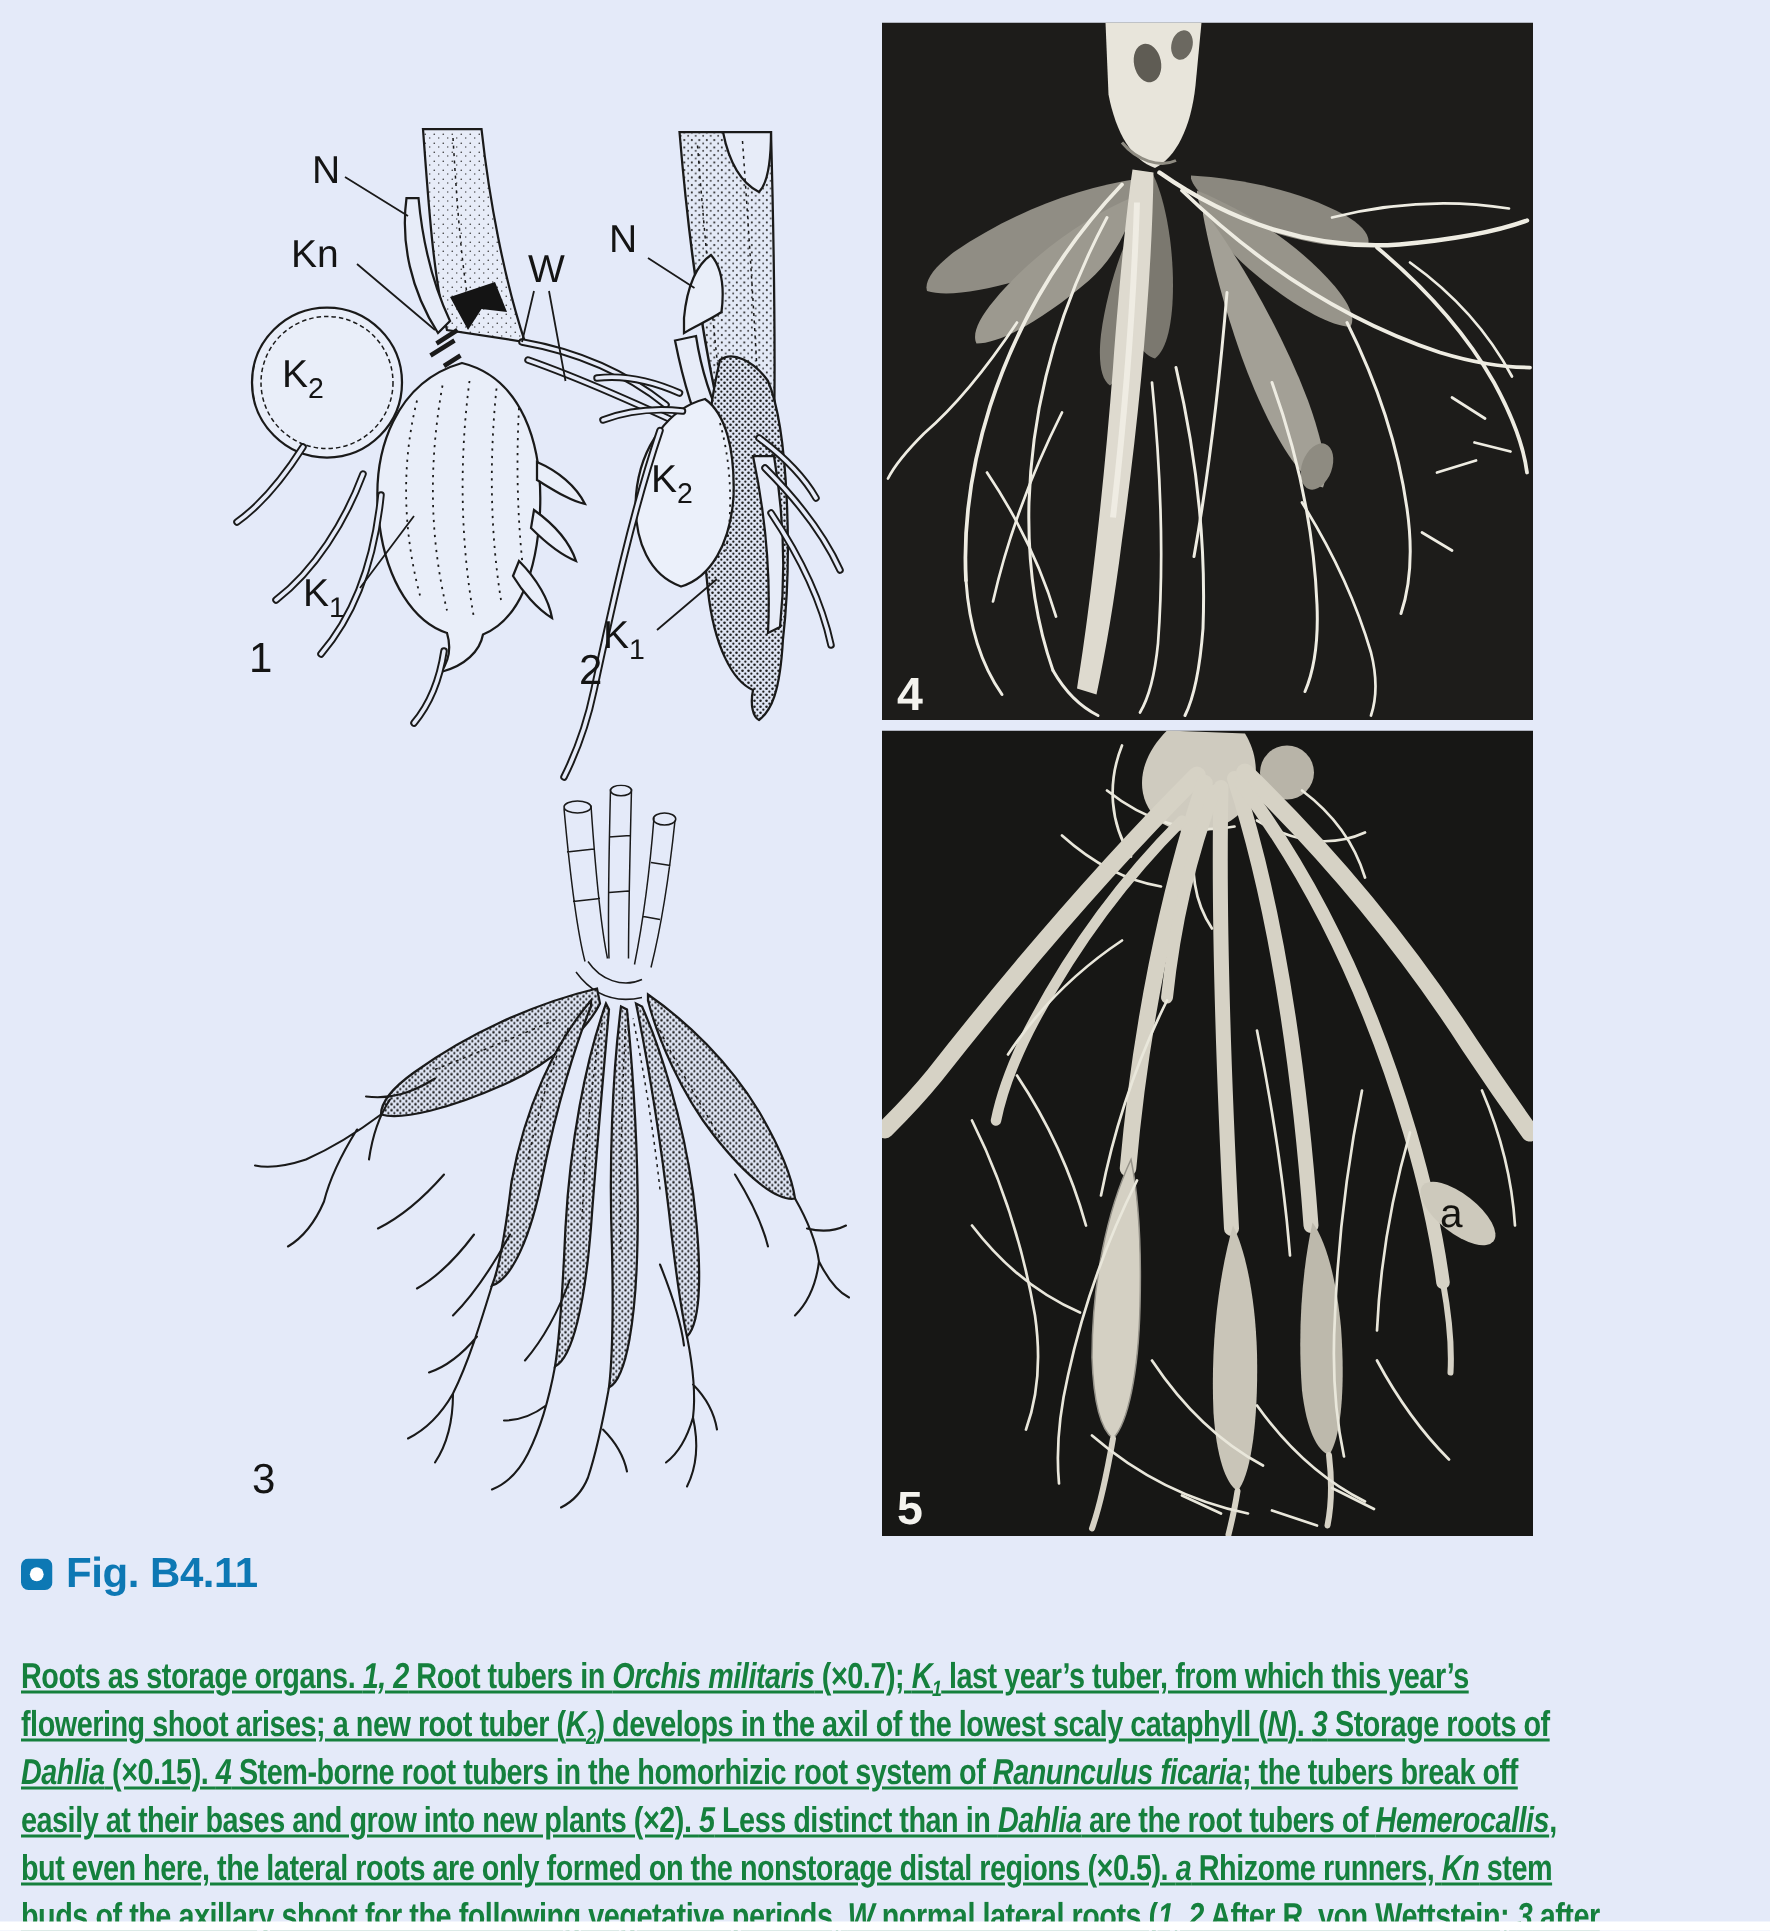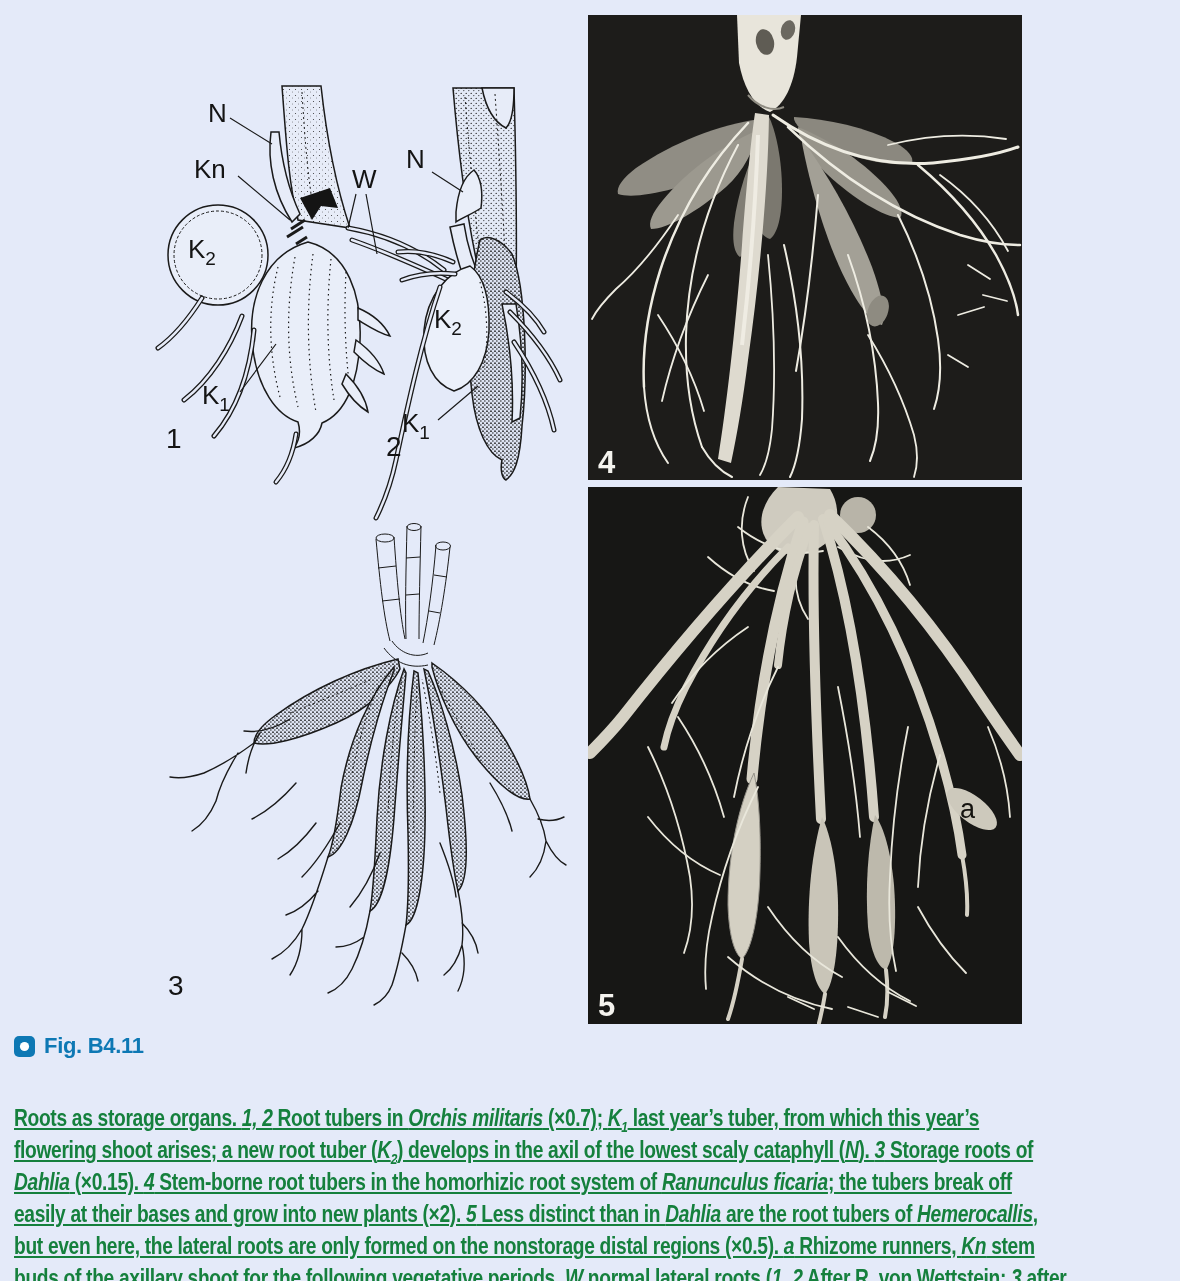--- a/index.html
+++ b/index.html
@@ -20,21 +20,21 @@
   .wr{stroke:#eeece2;fill:none;stroke-linecap:round;}
   .tk{stroke:#d6d2c5;fill:none;stroke-linecap:round;}
   .fr{stroke:#e9e7db;stroke-width:1.8;fill:none;stroke-linecap:round;}
   
   .lbl{font-family:"Liberation Sans",sans-serif;font-size:26px;fill:#141414;}
   .num{font-family:"Liberation Sans",sans-serif;font-size:28px;fill:#141414;}
   .pnum{font-family:"Liberation Sans",sans-serif;font-size:31px;font-weight:bold;fill:#f4f3ee;}
   .pa{font-family:"Liberation Sans",sans-serif;font-size:27px;fill:#14130f;}
   
   .fig-head{position:absolute;left:14px;top:1033px;display:flex;align-items:center;gap:9px;}
-  .fig-head .fig-label{font-size:22px;font-weight:bold;letter-spacing:-0.3px;}
+  .fig-head .fig-label{font-size:28px;font-weight:bold;letter-spacing:-0.3px;}
   .caption{position:absolute;left:14px;top:1102px;width:1160px;color:#15803d;text-decoration:underline;}
   .cap-line{font-size:24px;font-weight:bold;line-height:32px;white-space:nowrap;
             letter-spacing:-0.4px;transform:scaleX(0.8);transform-origin:0 0;width:1450px;}
   .cap-line .it{font-style:italic;}
   .cap-line sub{font-size:0.62em;line-height:0;}
   .bottom-strip{position:absolute;left:0;top:1281px;width:1180px;height:6px;background:#ffffff;}
 </style>
 </head>
 <body>
 

